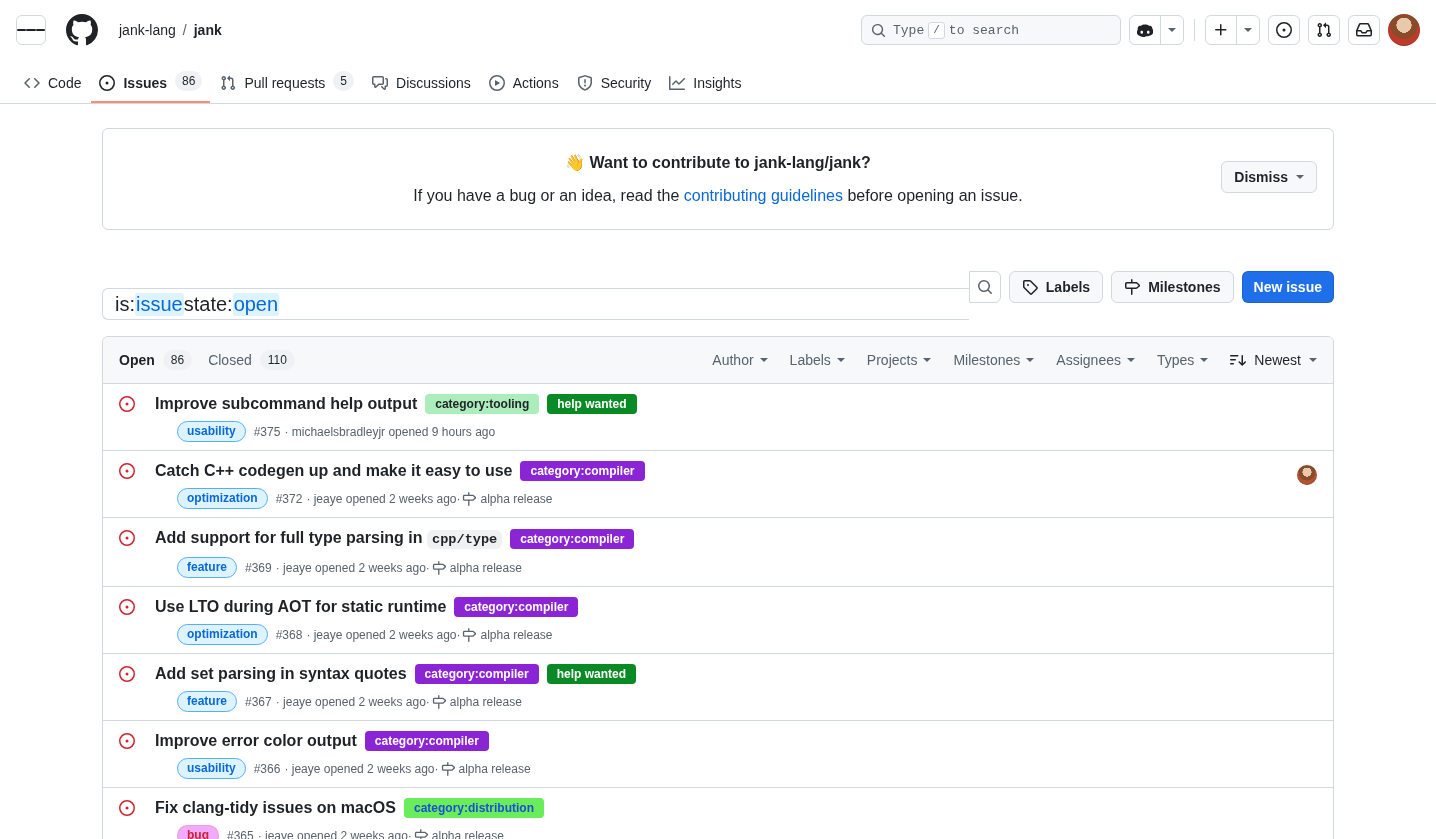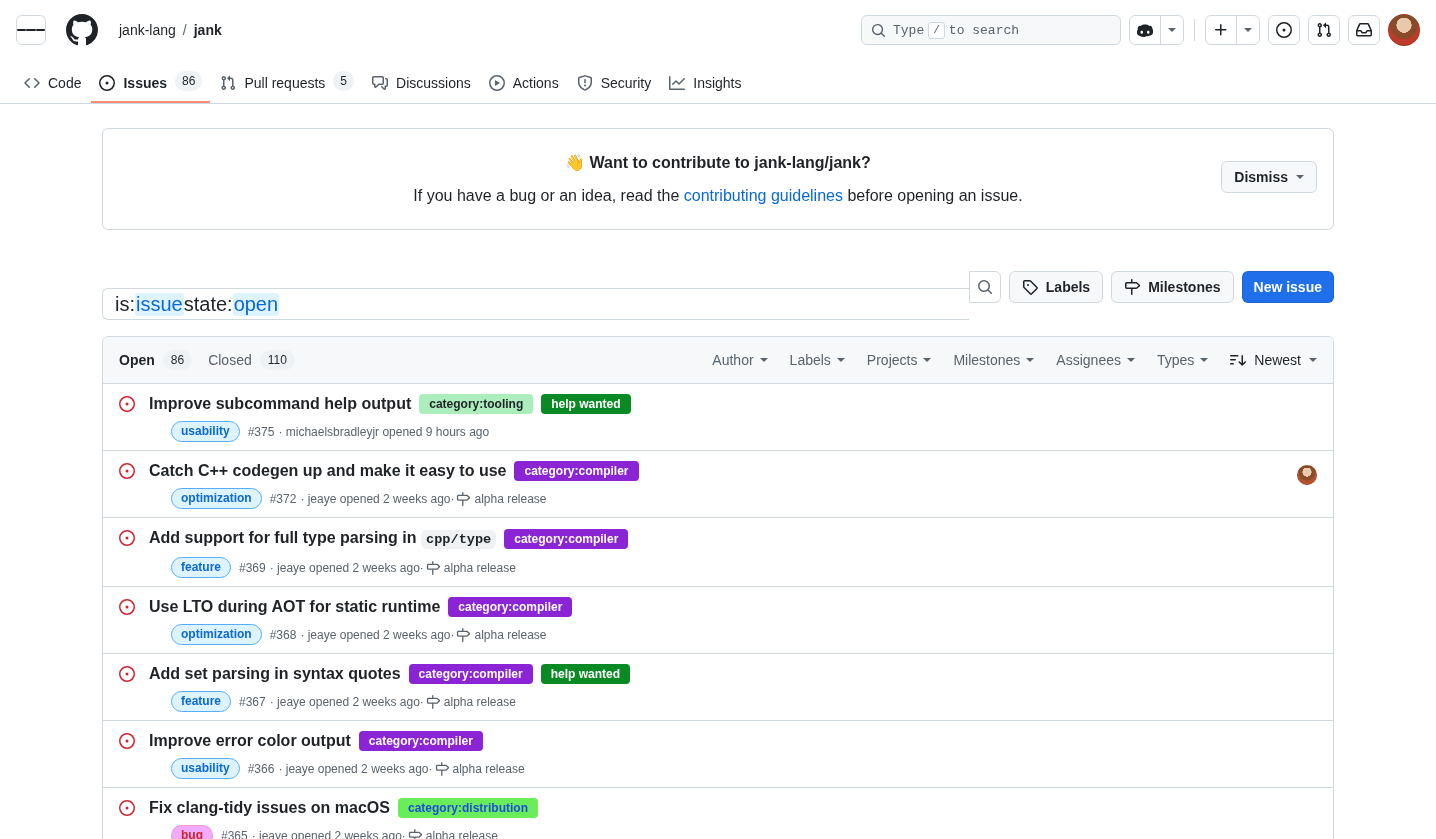--- a/index.html
+++ b/index.html
@@ -199,21 +199,21 @@
     display: flex; align-items: center; gap: 6px;
     font-size: 14px; color: #59636e; cursor: pointer; white-space: nowrap;
   }
   .filter.sort { color: #1f2328; gap: 8px; }
 
   .issue-row {
     display: flex; align-items: flex-start;
     padding: 8px 16px 8px 16px;
     border-bottom: 1px solid #d1d9e0;
     min-height: 67px;
-    gap: 6px;
+    gap: 12px;
   }
   .issue-row:last-child { border-bottom: none; }
   .issue-state-icon { padding: 4px 8px 0 0; flex: 0 0 auto; }
   .issue-main { flex: 1 1 auto; min-width: 0; padding-top: 1px; }
   .issue-title-line { display: flex; align-items: center; flex-wrap: wrap; gap: 8px; }
   .issue-title {
     font-size: 16px; font-weight: 600; color: #1f2328;
     cursor: pointer; line-height: 22px;
   }
   .issue-title code {

